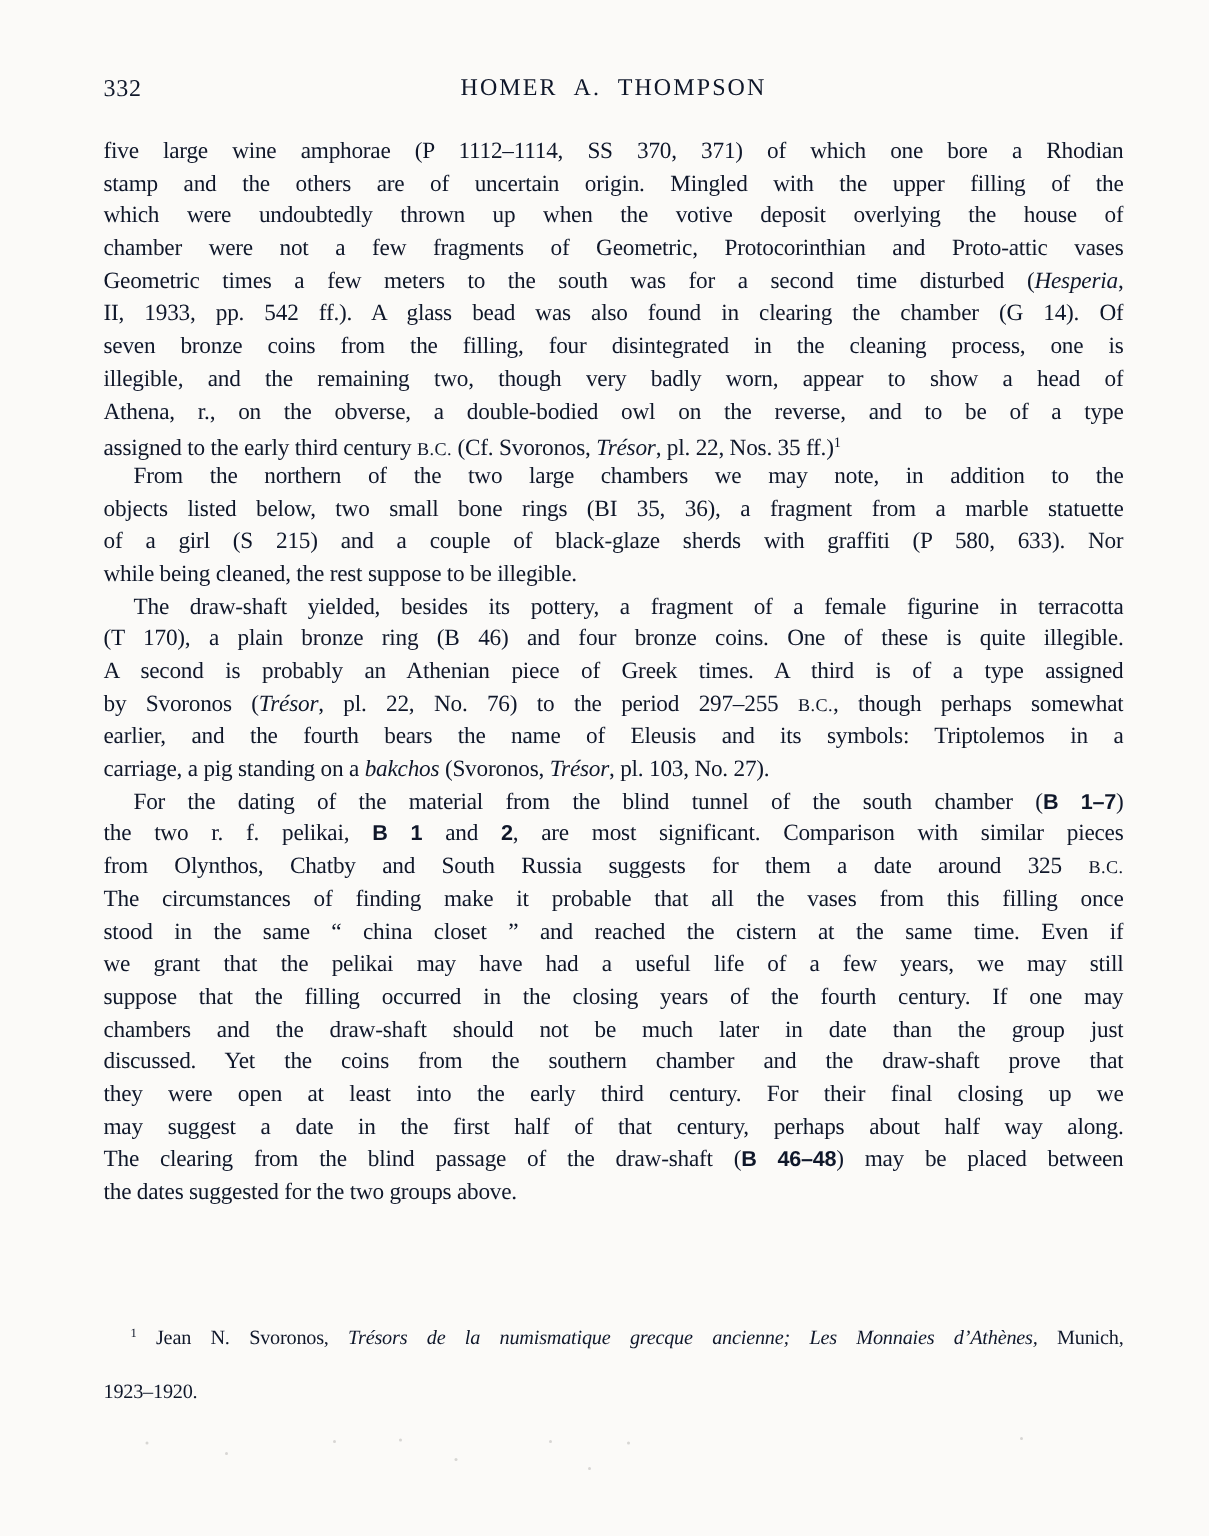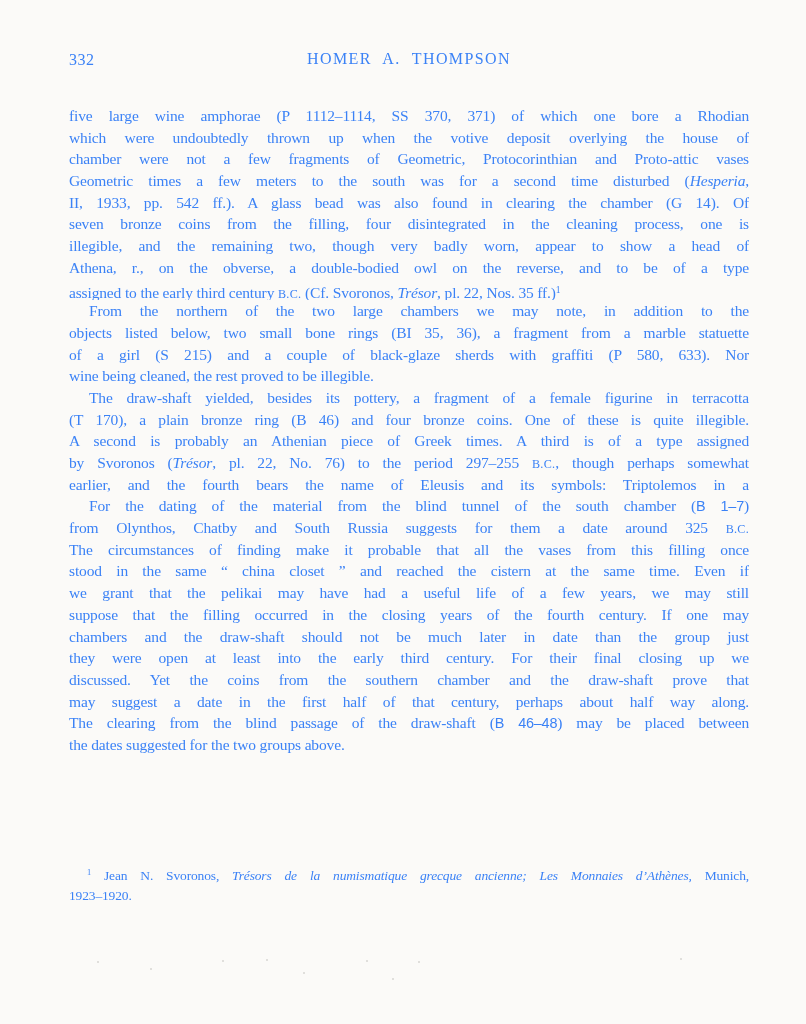--- a/index.html
+++ b/index.html
@@ -6,21 +6,21 @@
     margin: 0;
     padding: 0;
     background: #fbfaf8;
   }
   .page {
     position: relative;
     width: 806px;
     height: 1024px;
     background: #fbfaf8;
     font-family: "Liberation Serif", serif;
-    color: #3b82f6;
+    color: #0f172a;
     overflow: hidden;
   }
   .header-row {
     position: absolute;
     top: 50px;
     left: 69px;
     right: 57px;
     height: 22px;
   }
   .page-num {
@@ -32,21 +32,21 @@
   }
   .running-head {
     text-align: center;
     font-size: 16px;
     letter-spacing: 1.4px;
     word-spacing: 6px;
     font-family: Liberation Serif, serif;
   }
   .body-col {
     position: absolute;
-    top: 105px;
+    top: 90px;
     left: 69px;
     width: 680px;
   }
   .line {
     height: 21.7px;
     line-height: 21.7px;
     font-size: 15.5px;
     letter-spacing: -0.15px;
     text-align: justify;
     text-align-last: justify;
@@ -63,28 +63,29 @@
   .footnote-col {
     position: absolute;
     top: 861px;
     left: 69px;
     width: 680px;
   }
   .footnote-col .line {
     font-size: 13.5px;
     height: 23px;
     line-height: 23px;
+    margin-top: 16px;
   }
   .footnote-col .line.indent {
     text-indent: 18px;
   }
   .run-i { font-style: italic; font-family: Liberation Serif, serif; }
   .run-b {
     font-family: "Liberation Sans", sans-serif;
-    font-weight: 400;
+    font-weight: 700;
     font-size: 0.93em;
     letter-spacing: -0.2px;
   }
   .run-sc {
     font-size: 0.78em;
     letter-spacing: 0.3px;
   }
   .run-sup {
     font-size: 0.62em;
     vertical-align: 5px;
@@ -103,52 +104,55 @@
 
 <div class="page">
   <div class="header-row">
     <span class="page-num">332</span>
     <div class="running-head">HOMER A. THOMPSON</div>
   </div>
 
   <div class="body-col">
       <div>
         <div class="line"><span>five large wine amphorae (P 1112–1114, SS 370, 371) of which one bore a Rhodian</span></div>
+        <div class="line"><span>stamp and the others are of uncertain origin.  Mingled with the upper filling of the</span></div>
         <div class="line"><span>which were undoubtedly thrown up when the votive deposit overlying the house of</span></div>
         <div class="line"><span>chamber were not a few fragments of Geometric, Protocorinthian and Proto-attic vases</span></div>
         <div class="line"><span>Geometric times a few meters to the south was for a second time disturbed (</span><span class="run-i">Hesperia</span><span>,</span></div>
         <div class="line"><span>II, 1933, pp. 542 ff.).  A glass bead was also found in clearing the chamber (G 14).  Of</span></div>
         <div class="line"><span>seven bronze coins from the filling, four disintegrated in the cleaning process, one is</span></div>
         <div class="line"><span>illegible, and the remaining two, though very badly worn, appear to show a head of</span></div>
         <div class="line"><span>Athena, r., on the obverse, a double-bodied owl on the reverse, and to be of a type</span></div>
         <div class="line lastline"><span>assigned to the early third century </span><span class="run-sc">B.C.</span><span> (Cf. Svoronos, </span><span class="run-i">Trésor</span><span>, pl. 22, Nos. 35 ff.)</span><span class="run-sup">1</span></div>
       </div>
       <div>
         <div class="line indent"><span>From the northern of the two large chambers we may note, in addition to the</span></div>
         <div class="line"><span>objects listed below, two small bone rings (BI 35, 36), a fragment from a marble statuette</span></div>
         <div class="line"><span>of a girl (S 215) and a couple of black-glaze sherds with graffiti (P 580, 633).  Nor</span></div>
-        <div class="line lastline"><span>wine being cleaned, the rest proved to be illegible.</span></div>
+        <div class="line lastline"><span>while being cleaned, the rest suppose to be illegible.</span></div>
       </div>
       <div>
         <div class="line indent"><span>The draw-shaft yielded, besides its pottery, a fragment of a female figurine in terracotta</span></div>
         <div class="line"><span>(T 170), a plain bronze ring (B 46) and four bronze coins.  One of these is quite illegible.</span></div>
         <div class="line"><span>A second is probably an Athenian piece of Greek times.  A third is of a type assigned</span></div>
         <div class="line"><span>by Svoronos (</span><span class="run-i">Trésor</span><span>, pl. 22, No. 76) to the period 297–255 </span><span class="run-sc">B.C.</span><span>, though perhaps somewhat</span></div>
         <div class="line"><span>earlier, and the fourth bears the name of Eleusis and its symbols: Triptolemos in a</span></div>
+        <div class="line lastline"><span>carriage, a pig standing on a </span><span class="run-i">bakchos</span><span> (Svoronos, </span><span class="run-i">Trésor</span><span>, pl. 103, No. 27).</span></div>
       </div>
       <div>
         <div class="line indent"><span>For the dating of the material from the blind tunnel of the south chamber (</span><span class="run-b">B 1–7</span><span>)</span></div>
+        <div class="line"><span>the two r. f. pelikai, </span><span class="run-b">B 1</span><span> and </span><span class="run-b">2</span><span>, are most significant.  Comparison with similar pieces</span></div>
         <div class="line"><span>from Olynthos, Chatby and South Russia suggests for them a date around 325 </span><span class="run-sc">B.C.</span></div>
         <div class="line"><span>The circumstances of finding make it probable that all the vases from this filling once</span></div>
         <div class="line"><span>stood in the same “ china closet ” and reached the cistern at the same time.  Even if</span></div>
         <div class="line"><span>we grant that the pelikai may have had a useful life of a few years, we may still</span></div>
         <div class="line"><span>suppose that the filling occurred in the closing years of the fourth century.  If one may</span></div>
         <div class="line"><span>chambers and the draw-shaft should not be much later in date than the group just</span></div>
+        <div class="line"><span>discussed.  Yet the coins from the southern chamber and the draw-shaft prove that</span></div>
         <div class="line"><span>they were open at least into the early third century.  For their final closing up we</span></div>
-        <div class="line"><span>discussed.  Yet the coins from the southern chamber and the draw-shaft prove that</span></div>
         <div class="line"><span>may suggest a date in the first half of that century, perhaps about half way along.</span></div>
         <div class="line"><span>The clearing from the blind passage of the draw-shaft (</span><span class="run-b">B 46–48</span><span>) may be placed between</span></div>
         <div class="line lastline"><span>the dates suggested for the two groups above.</span></div>
       </div>
     </div>
 
   <div class="footnote-col">
       <div class="line indent"><span class="run-sup">1</span><span> Jean N. Svoronos, </span><span class="run-i">Trésors de la numismatique grecque ancienne; Les Monnaies d’Athènes,</span><span> Munich,</span></div>
       <div class="line lastline"><span>1923–1920.</span></div>
     </div>

